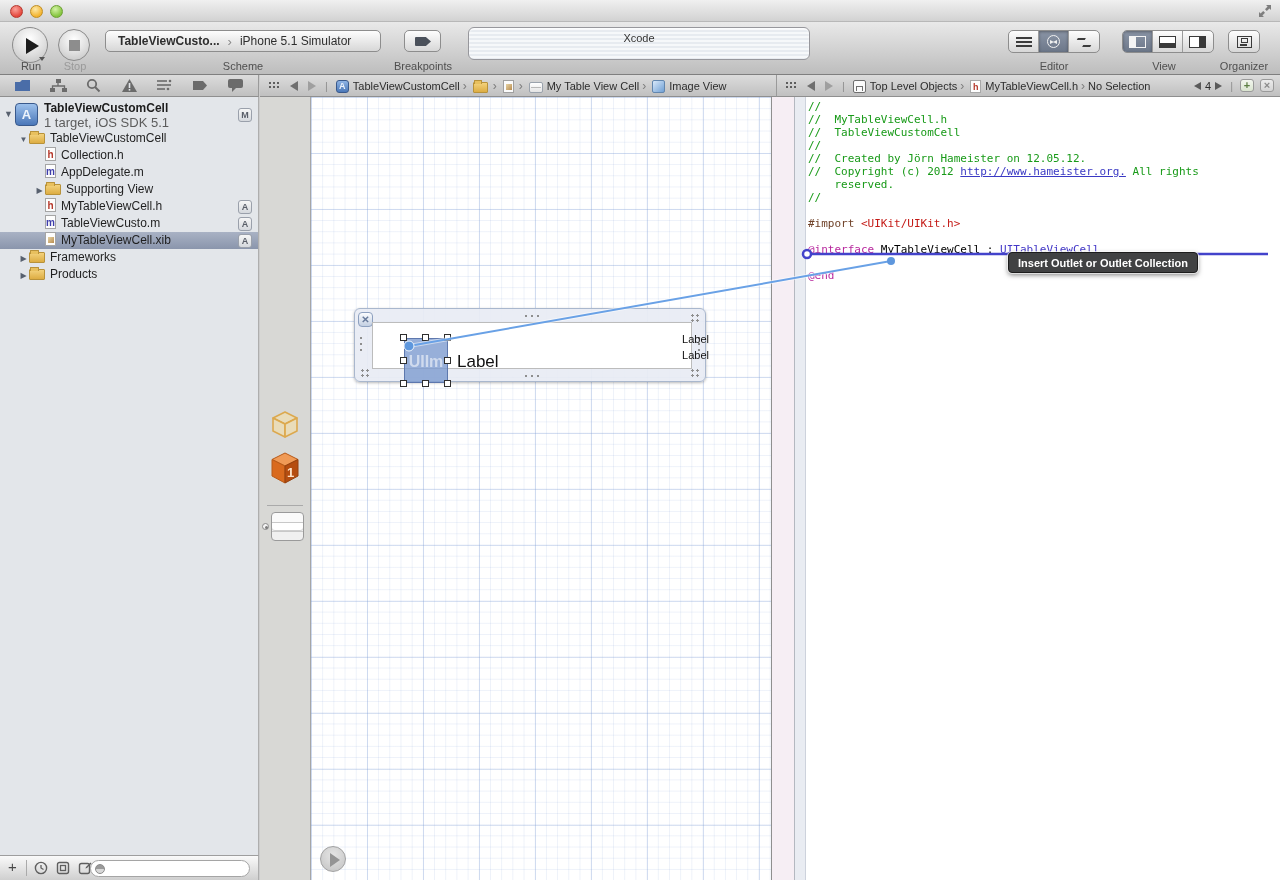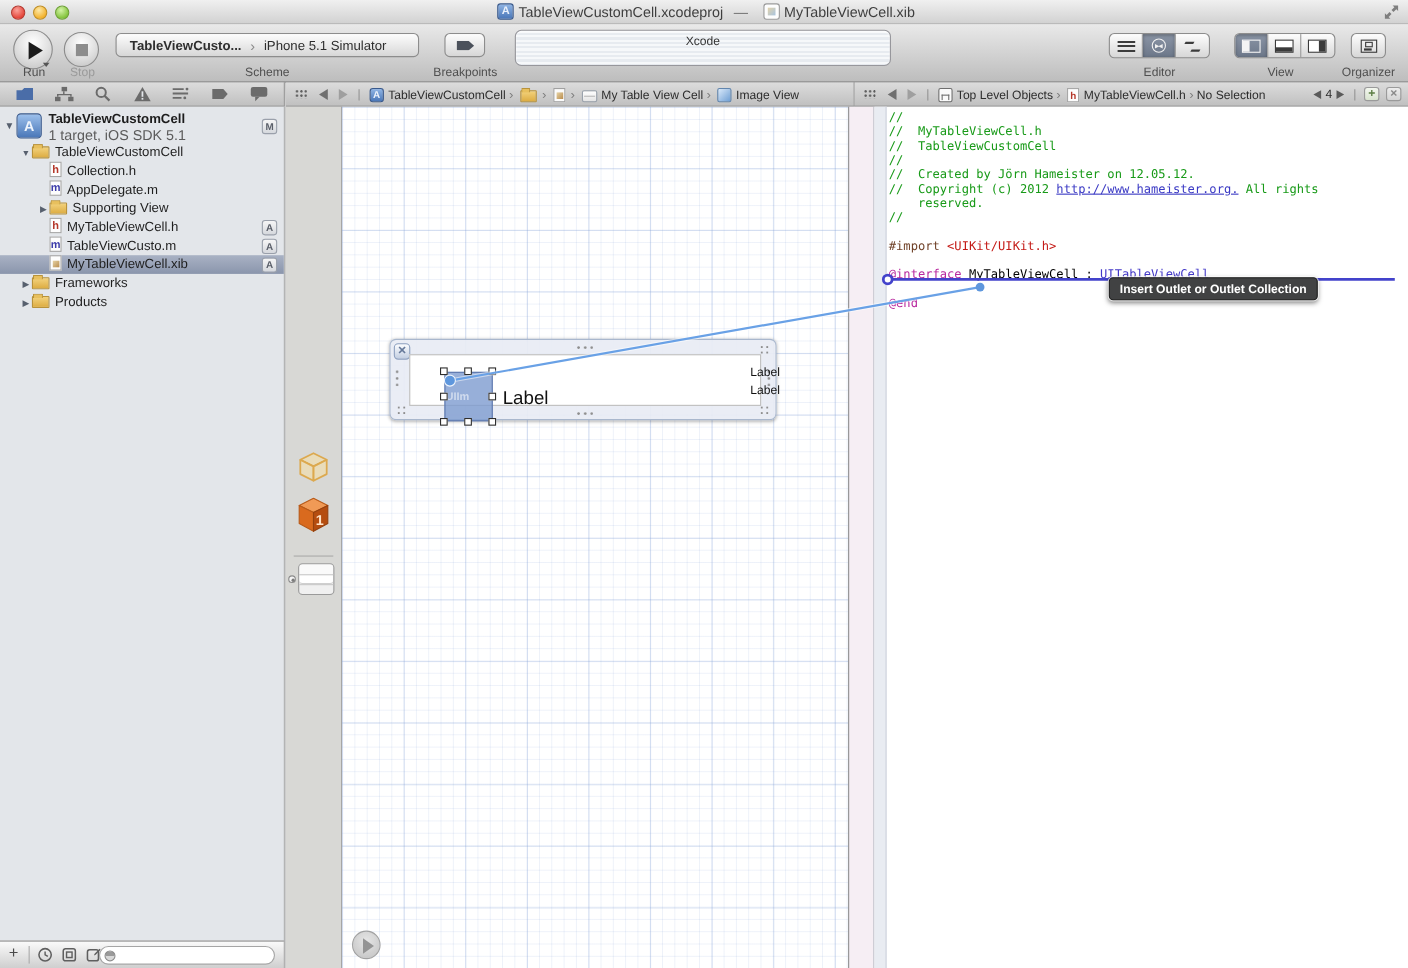--- a/index.html
+++ b/index.html
@@ -174,21 +174,21 @@
     font-size:10px; font-weight:bold; text-align:center; line-height:13px; }
   .dots-h { position:absolute; width:16px; height:4px;
     background-image:radial-gradient(circle,#8e8e8e 1px,transparent 1.3px); background-size:6px 4px; }
   .dots-v { position:absolute; width:4px; height:16px;
     background-image:radial-gradient(circle,#8e8e8e 1px,transparent 1.3px); background-size:4px 6px; }
   .dots-sq { position:absolute; width:10px; height:10px;
     background-image:radial-gradient(circle,#8e8e8e 1px,transparent 1.3px); background-size:5px 5px; }
   #table-cell { position:absolute; left:17px; top:13px; width:320px; height:47px; background:#fff; border:1px solid #bcbcbc; }
   #image-view { position:absolute; left:31px; top:15px; width:44px; height:45px;
     background:rgba(125,155,208,.8); border:1px solid rgba(88,114,168,.9);
-    color:rgba(255,255,255,.55); font-size:10px; font-weight:bold; overflow:hidden; line-height:45px; text-align:left; }
+    color:rgba(255,255,255,.55); font-size:16px; font-weight:bold; overflow:hidden; line-height:45px; text-align:center; }
   .handle { position:absolute; width:7px; height:7px; background:#fff; border:1px solid #2e2e2e; }
   #cell-main-label { position:absolute; left:84px; top:29px; font-size:17px; color:#111; }
   .cell-detail-label { position:absolute; left:270px; width:66px; text-align:right; font-size:11px; color:#111; }
   #canvas-play { position:absolute; left:9px; top:749px; width:26px; height:26px; border-radius:50%;
     background:radial-gradient(circle at 50% 35%,#e4e4e4,#bdbdbd); border:1px solid #999; opacity:.92; }
   #canvas-play::after { content:''; position:absolute; left:9px; top:6px; width:0; height:0;
     border-left:10px solid #8c8c8c; border-top:7px solid transparent; border-bottom:7px solid transparent; }
 
   
   #code-pane { position:absolute; left:795px; top:97px; width:485px; height:783px; background:#fff; }
@@ -208,25 +208,20 @@
 </style>
 </head>
 <body>
 
 <div id="window">
 
   <div id="titlebar">
     <div id="tl-close" class="tl"></div>
     <div id="tl-min" class="tl"></div>
     <div id="tl-zoom" class="tl"></div>
-    <div id="title-group">
-      <span class="ti ti-proj"></span><span>TableViewCustomCell.xcodeproj</span>
-      <span style="color:#6e6e6e;margin:0 6px;">—</span>
-      <span class="ti ti-doc"></span><span>MyTableViewCell.xib</span>
-    </div>
     <svg id="fullscreen-arrows" viewBox="0 0 14 14">
       <path d="M8 1 L13 1 L13 6 L11.4 4.4 L8.8 7 L7 5.2 L9.6 2.6 Z" fill="#7e7e7e"></path>
       <path d="M6 13 L1 13 L1 8 L2.6 9.6 L5.2 7 L7 8.8 L4.4 11.4 Z" fill="#7e7e7e"></path>
     </svg>
   </div>
 
   <div id="toolbar">
     <div id="run-btn" class="circle-btn">
         <div class="play"></div>
         <div class="drop"></div>

